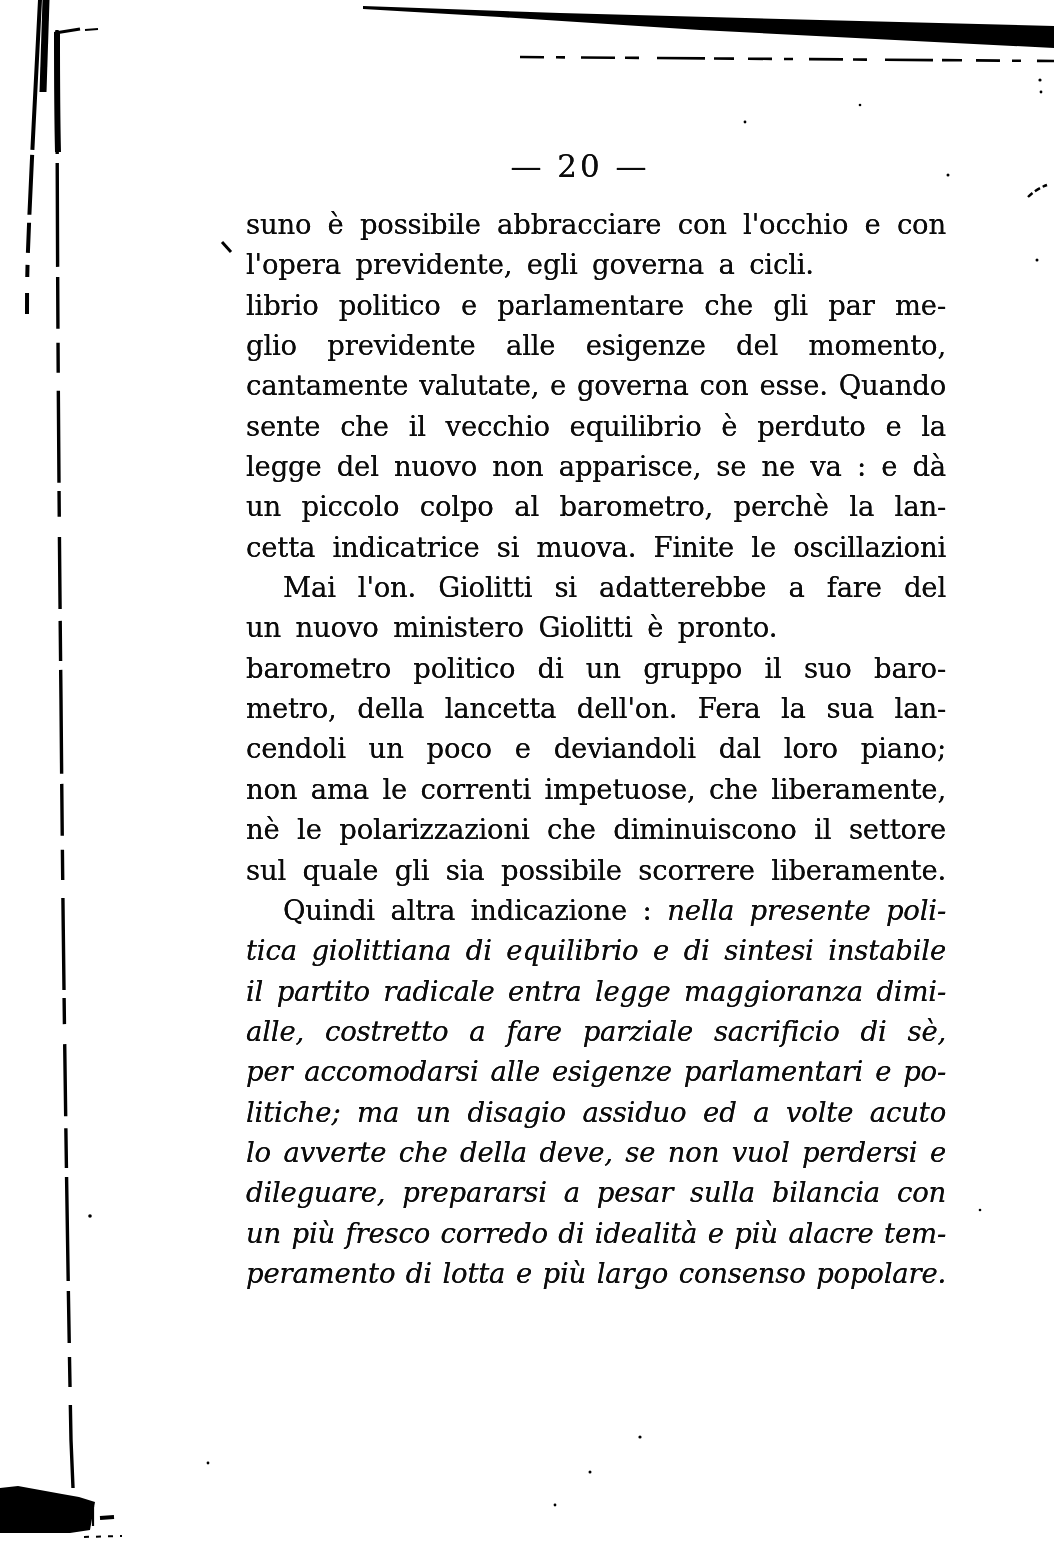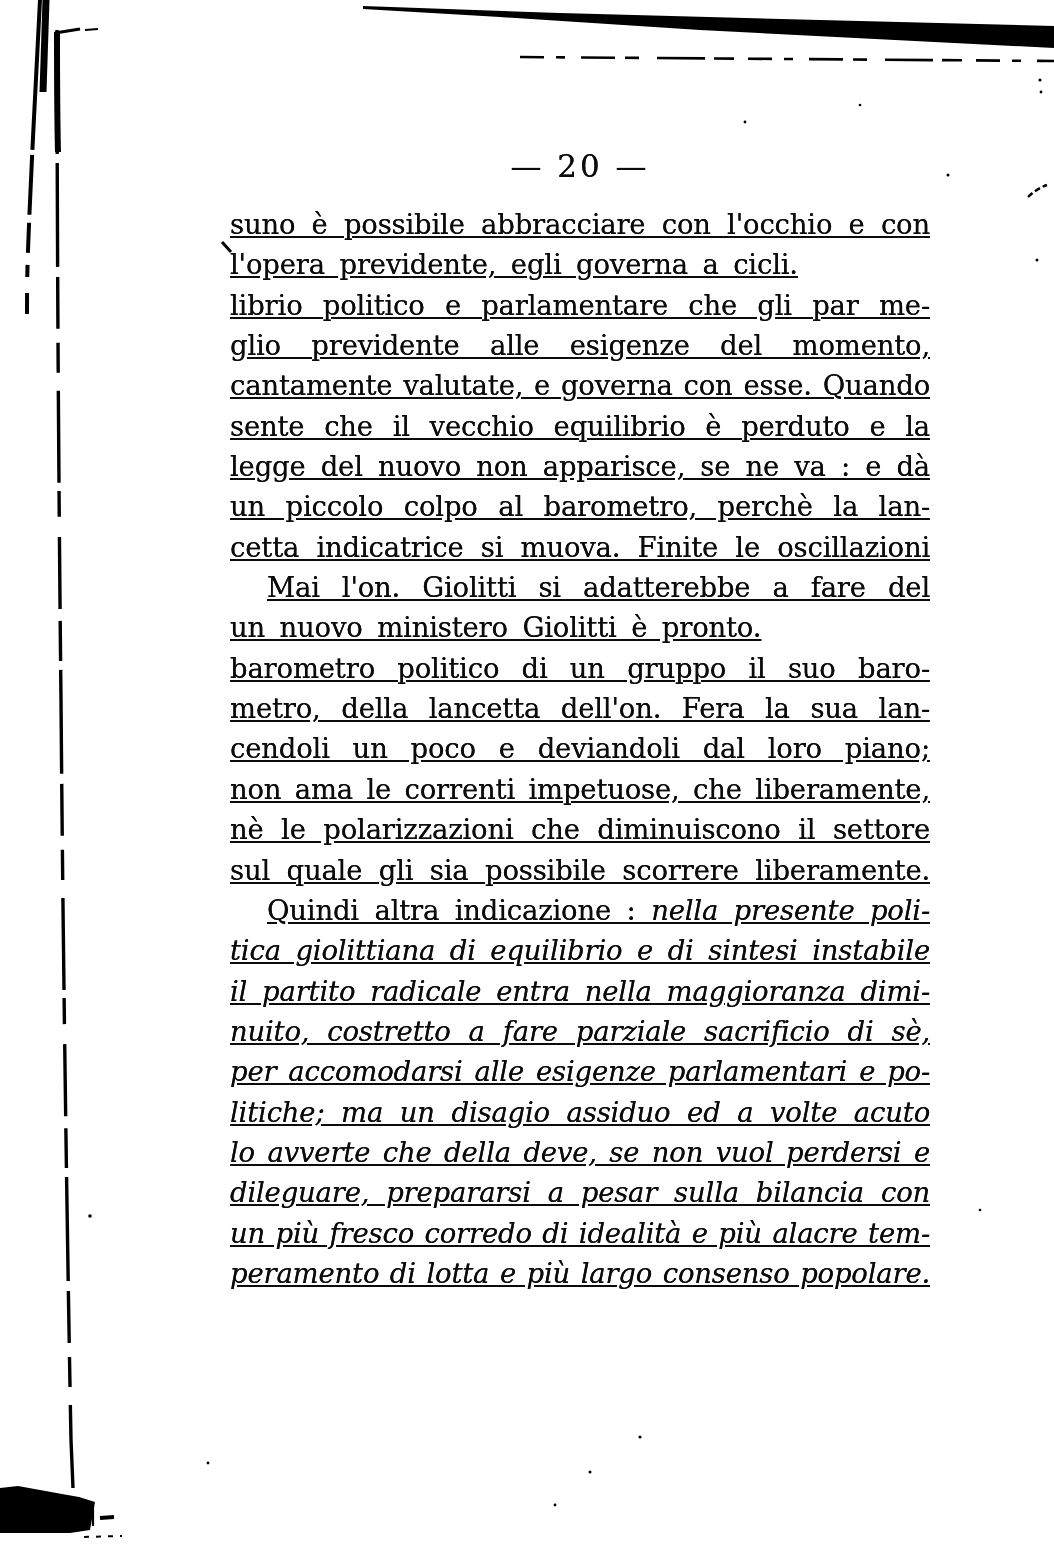--- a/index.html
+++ b/index.html
@@ -13,21 +13,21 @@
   }
   .page{position:absolute;inset:0;}
   #page-number{
     position:absolute;left:230px;top:148px;width:700px;
     text-align:center;
     font-size:31px;
     letter-spacing:3px;
     text-shadow:0 0 0.6px rgba(0,0,0,.85);
   }
   #text-block{
-    position:absolute;left:230px;top:204px;width:700px;text-decoration:underline;
+    position:absolute;left:246px;top:204px;width:700px;
   }
   .tl{
     height:40.35px;
     line-height:40.35px;
     font-size:27.5px;
     letter-spacing:-0.2px;
     text-align:justify;
     text-align-last:justify;
     overflow:hidden;
     white-space:normal;
@@ -94,22 +94,22 @@
       <div class="tl ind"><span>Mai l'on. Giolitti si adatterebbe a fare del</span></div>
       <div class="tl end"><span>un nuovo ministero Giolitti è pronto.</span></div>
       <div class="tl"><span>barometro politico di un gruppo il suo baro-</span></div>
       <div class="tl"><span>metro, della lancetta dell'on. Fera la sua lan-</span></div>
       <div class="tl"><span>cendoli un poco e deviandoli dal loro piano;</span></div>
       <div class="tl"><span>non ama le correnti impetuose, che liberamente,</span></div>
       <div class="tl"><span>nè le polarizzazioni che diminuiscono il settore</span></div>
       <div class="tl"><span>sul quale gli sia possibile scorrere liberamente.</span></div>
       <div class="tl ind"><span>Quindi altra indicazione : </span><span class="it">nella presente poli-</span></div>
       <div class="tl"><span class="it">tica giolittiana di equilibrio e di sintesi instabile</span></div>
-      <div class="tl"><span class="it">il partito radicale entra nella maggioranza dimi-</span></div>
-      <div class="tl"><span class="it">nuito, costretto a fare parziale sacrificio di sè,</span></div>
+      <div class="tl"><span class="it">il partito radicale entra legge maggioranza dimi-</span></div>
+      <div class="tl"><span class="it">alle, costretto a fare parziale sacrificio di sè,</span></div>
       <div class="tl"><span class="it">per accomodarsi alle esigenze parlamentari e po-</span></div>
       <div class="tl"><span class="it">litiche; ma un disagio assiduo ed a volte acuto</span></div>
       <div class="tl"><span class="it">lo avverte che della deve, se non vuol perdersi e</span></div>
       <div class="tl"><span class="it">dileguare, prepararsi a pesar sulla bilancia con</span></div>
       <div class="tl"><span class="it">un più fresco corredo di idealità e più alacre tem-</span></div>
       <div class="tl"><span class="it">peramento di lotta e più largo consenso popolare.</span></div>
     </div>
 
 </div>
 

